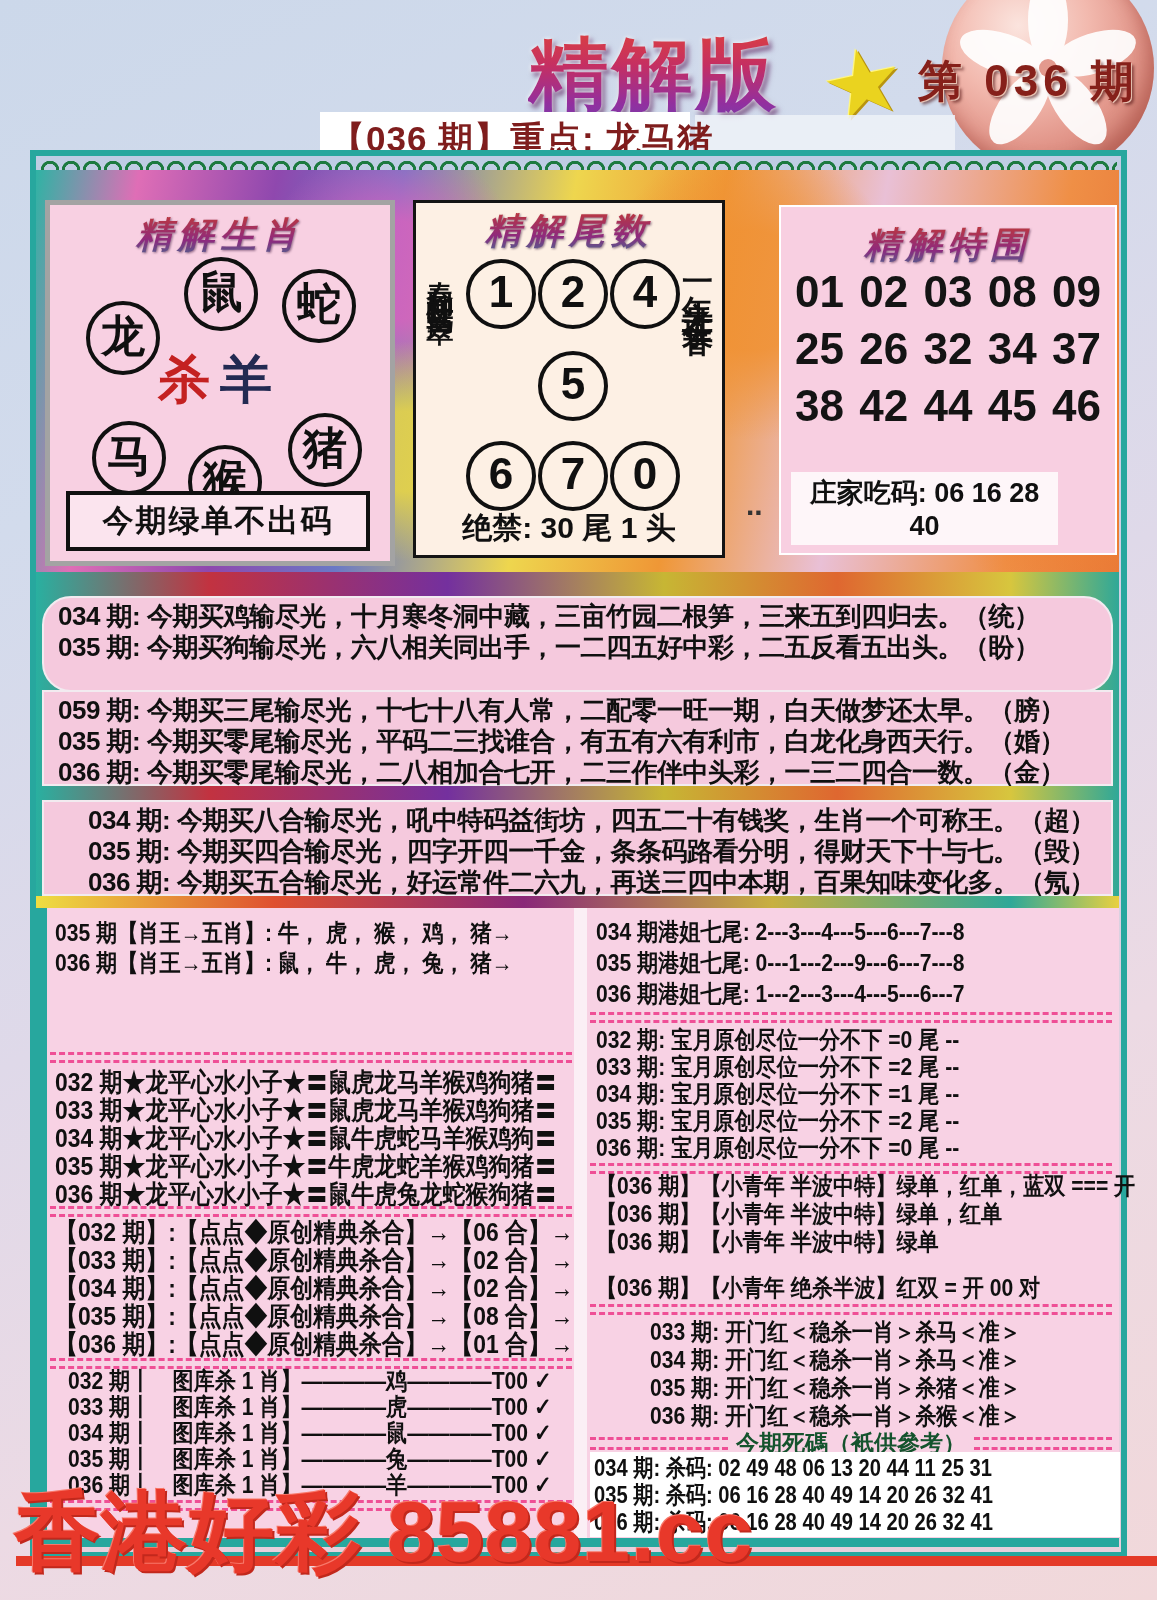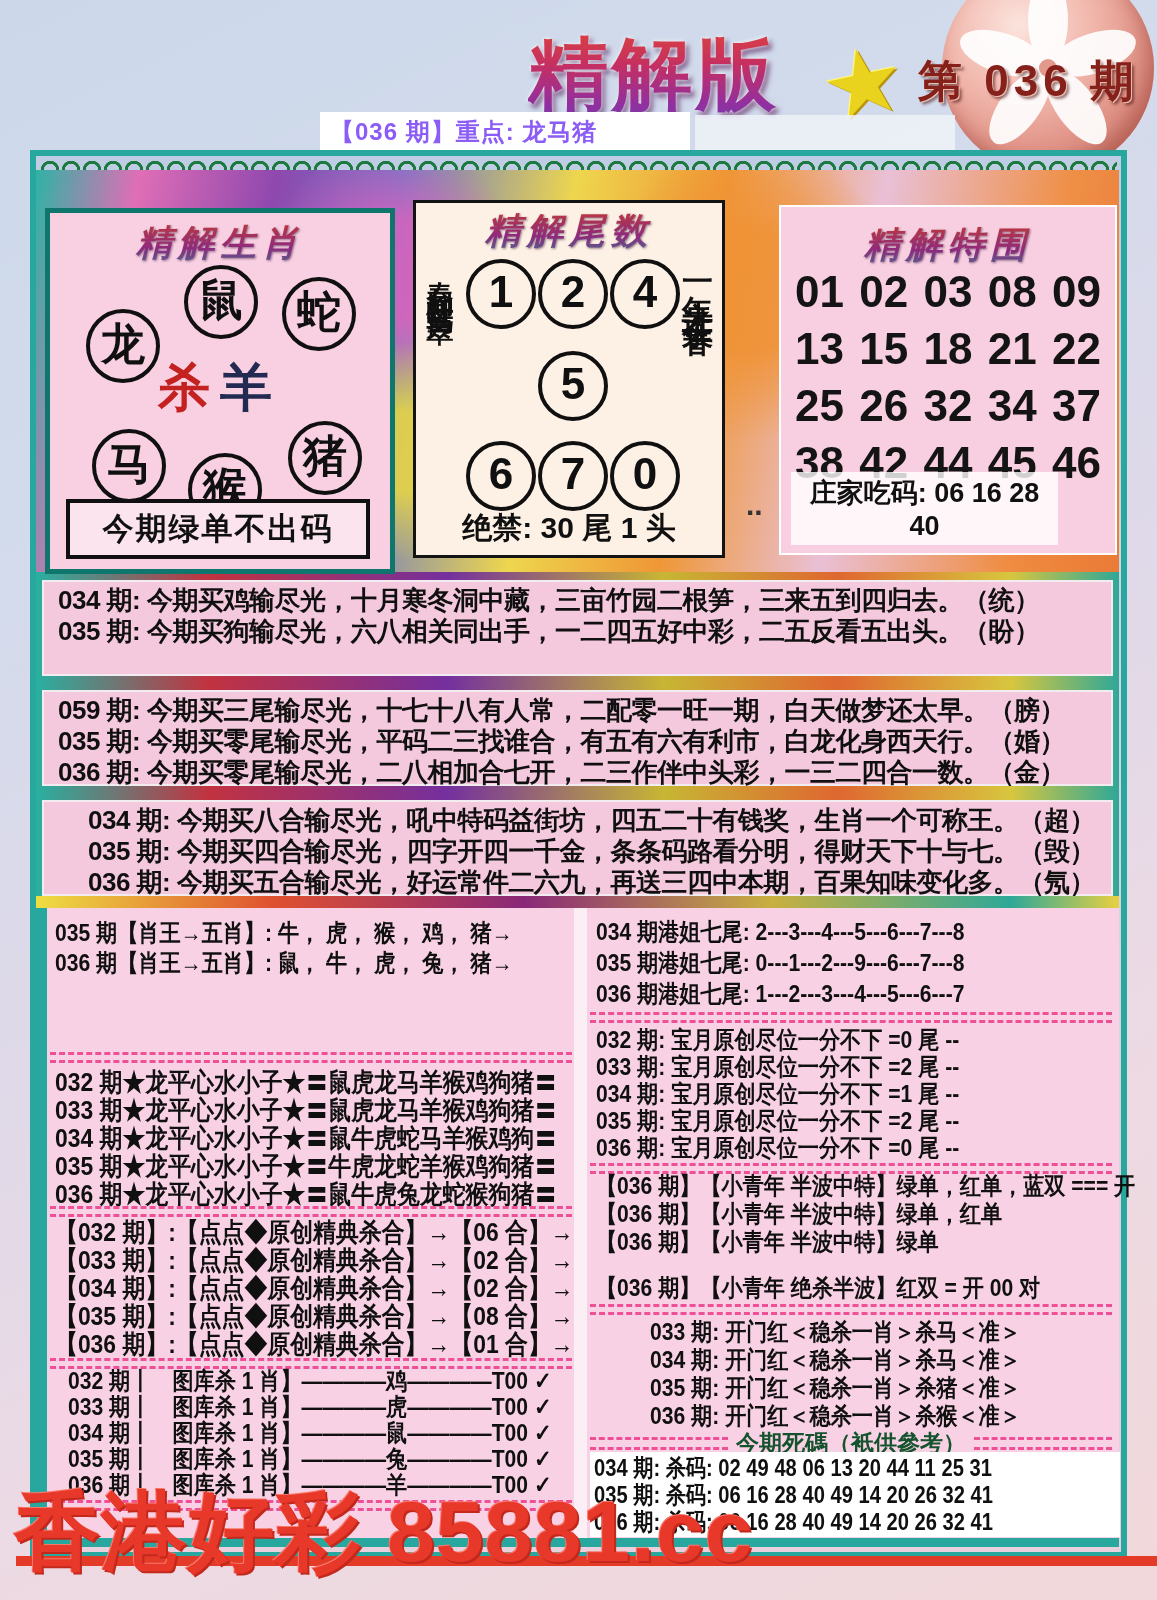--- a/index.html
+++ b/index.html
@@ -14,38 +14,38 @@
     filter:drop-shadow(0 0 2px #ffffff) drop-shadow(3px 4px 2px rgba(70,0,70,.55));}
   .title-star{left:822px;top:30px;font-size:92px;color:#ead31f;transform:rotate(-12deg);
     text-shadow:2px 2px 0 #b89410,-1px -1px 0 #fff680;}
   .sphere{left:942px;top:-38px;width:212px;height:212px;border-radius:50%;
     background:radial-gradient(circle at 36% 30%,#fbe4de 0%,#f2b9ae 35%,#e2968a 60%,#d07d70 82%,#c26b60 100%);
     box-shadow:inset -6px -10px 18px rgba(150,60,50,.45);}
   .issue-label{left:918px;top:52px;font-size:44px;font-weight:bold;color:#86201a;letter-spacing:5px;
     text-shadow:1px 1px 0 #e8c2b2,3px 3px 3px rgba(70,10,10,.55);}
   .key-strip{left:320px;top:112px;width:370px;height:40px;background:#ffffff;}
   .key-strip2{left:695px;top:115px;width:260px;height:36px;background:#eef2f8;opacity:.85;}
-  .keypoint{left:330px;top:116px;font-size:24px;font-weight:bold;color:#8b5cf6;letter-spacing:1px;}
+  .keypoint{left:330px;top:116px;font-size:35px;font-weight:bold;color:#7f1d1d;letter-spacing:1px;}
   
   .frame{left:30px;top:150px;width:1085px;height:1396px;border:6px solid #27a79e;
     background:linear-gradient(180deg,#bfcde4 0%,#c7d2e6 18%,#d6d2e2 40%,#e8d0dc 100%);}
   .scallops{left:40px;top:158px;width:1077px;height:12px;
     background-image:radial-gradient(circle at 10px 12px,rgba(0,0,0,0) 6px,#1c7a40 6.5px 9px,rgba(0,0,0,0) 9.5px);
     background-size:21px 12px;background-repeat:repeat-x;}
   .rainbow-top{left:36px;top:170px;width:1083px;height:402px;
     background:
      radial-gradient(circle at 34% 70%,rgba(240,220,60,.8) 0 40px,rgba(0,0,0,0) 110px),
      radial-gradient(circle at 33% 25%,rgba(225,95,190,.8) 0 50px,rgba(0,0,0,0) 130px),
      radial-gradient(circle at 66% 30%,rgba(240,145,50,.85) 0 60px,rgba(0,0,0,0) 150px),
      radial-gradient(circle at 97% 60%,rgba(240,130,50,.9) 0 80px,rgba(0,0,0,0) 190px),
      linear-gradient(100deg,#2fb3a4 0%,#df6eb6 9%,#8f48ae 21%,#6a79c6 32%,#eed64e 47%,#ef9736 60%,#e9c0d6 74%,#ef8f46 90%,#e87838 100%);}
   .rainbow-mid{left:36px;top:572px;width:1083px;height:336px;
     background:linear-gradient(90deg,#29b0a0 0%,#c23240 16%,#74309e 38%,#c7b634 58%,#df6730 74%,#d7c63e 90%,#2fa898 100%);}
   
-  .box1{left:45px;top:208px;width:340px;height:356px;background:#f8d0e2;border:5px solid #0f766e;}
+  .box1{left:45px;top:200px;width:340px;height:356px;background:#f8d0e2;border:5px solid #a3a3a3;}
   .box2{left:413px;top:200px;width:306px;height:352px;background:#fdf0e4;border:3px solid #141414;}
   .box3{left:779px;top:205px;width:334px;height:346px;background:#f8cfe1;border:2px solid #ffffff;}
   .box-title{font-size:36px;font-weight:bold;letter-spacing:6px;text-align:center;font-style:italic;
     background:linear-gradient(180deg,#c53a32 0%,#8e2a7e 60%,#3f6f92 100%);
     -webkit-background-clip:text;background-clip:text;color:transparent;
     filter:drop-shadow(1.5px 1.5px 1px rgba(60,20,60,.55));}
   .zcirc{position:absolute;width:66px;height:66px;border:4px solid #101010;border-radius:50%;
     font-size:44px;font-weight:bold;color:#101010;text-align:center;line-height:62px;}
   .kill{position:absolute;left:0;width:100%;text-align:center;font-size:52px;font-weight:bold;letter-spacing:10px;}
   .kill .red{color:#c42121;}
@@ -153,46 +153,39 @@
   <div class="box-title" style="margin-top:14px;">精解特围</div>
   <div class="numgrid">
     <div class="numrow">
       <span>01</span>
         <span>02</span>
         <span>03</span>
         <span>08</span>
         <span>09</span>
     </div>
     <div class="numrow">
-      <span>13</span>
-        <span>15</span>
-        <span>18</span>
-        <span>21</span>
-        <span>22</span>
-    </div>
-    <div class="numrow">
       <span>25</span>
         <span>26</span>
         <span>32</span>
         <span>34</span>
         <span>37</span>
     </div>
     <div class="numrow">
       <span>38</span>
         <span>42</span>
         <span>44</span>
         <span>45</span>
         <span>46</span>
     </div>
   </div>
   <div class="banker">庄家吃码:  06  16  28  40</div>
 </div>
 <div class="abs dots">..</div>
 
-<div class="abs vblock" style="top:580px;">
+<div class="abs vblock" style="top:596px;border-radius:29px;">
   <div class="vline">034 期:  今期买鸡输尽光，十月寒冬洞中藏，三亩竹园二根笋，三来五到四归去。（统）</div>
   <div class="vline">035 期:  今期买狗输尽光，六八相关同出手，一二四五好中彩，二五反看五出头。（盼）</div>
 </div>
 <div class="abs vblock" style="top:690px;">
   <div class="vline">059 期:  今期买三尾输尽光，十七十八有人常，二配零一旺一期，白天做梦还太早。（膀）</div>
   <div class="vline">035 期:  今期买零尾输尽光，平码二三找谁合，有五有六有利市，白龙化身西天行。（婚）</div>
   <div class="vline">036 期:  今期买零尾输尽光，二八相加合七开，二三作伴中头彩，一三二四合一数。（金）</div>
 </div>
 <div class="abs vblock" style="top:800px;padding-left:44px;">
   <div class="vline">034 期:  今期买八合输尽光，吼中特码益街坊，四五二十有钱奖，生肖一个可称王。（超）</div>

